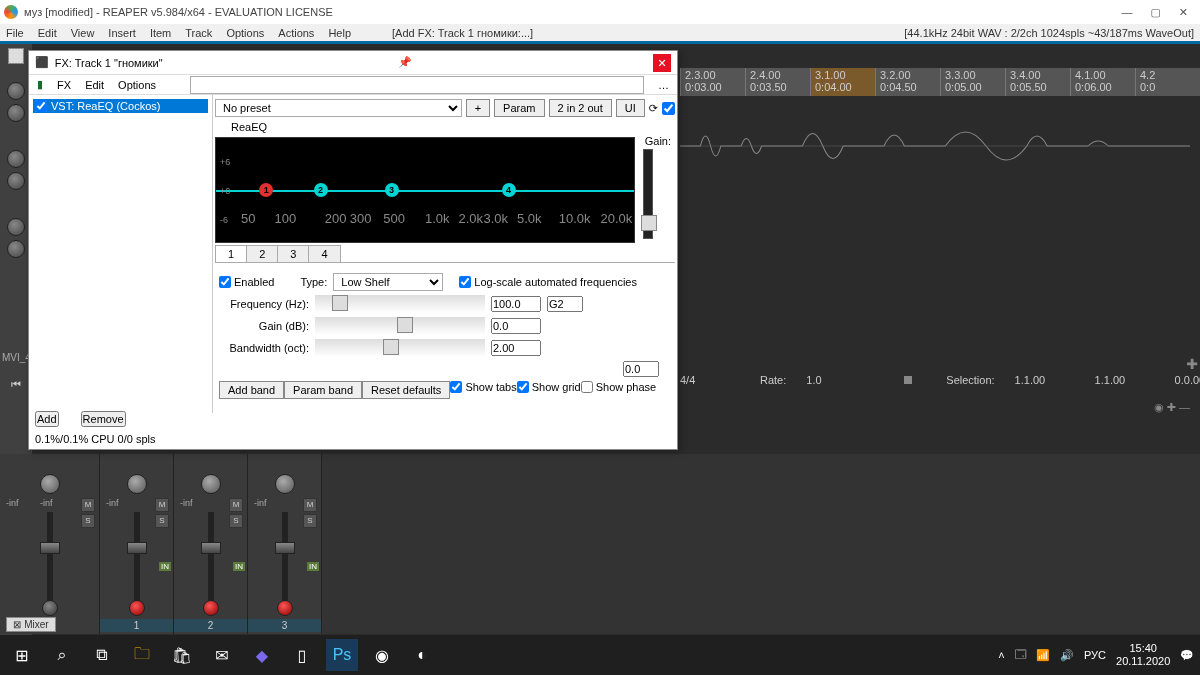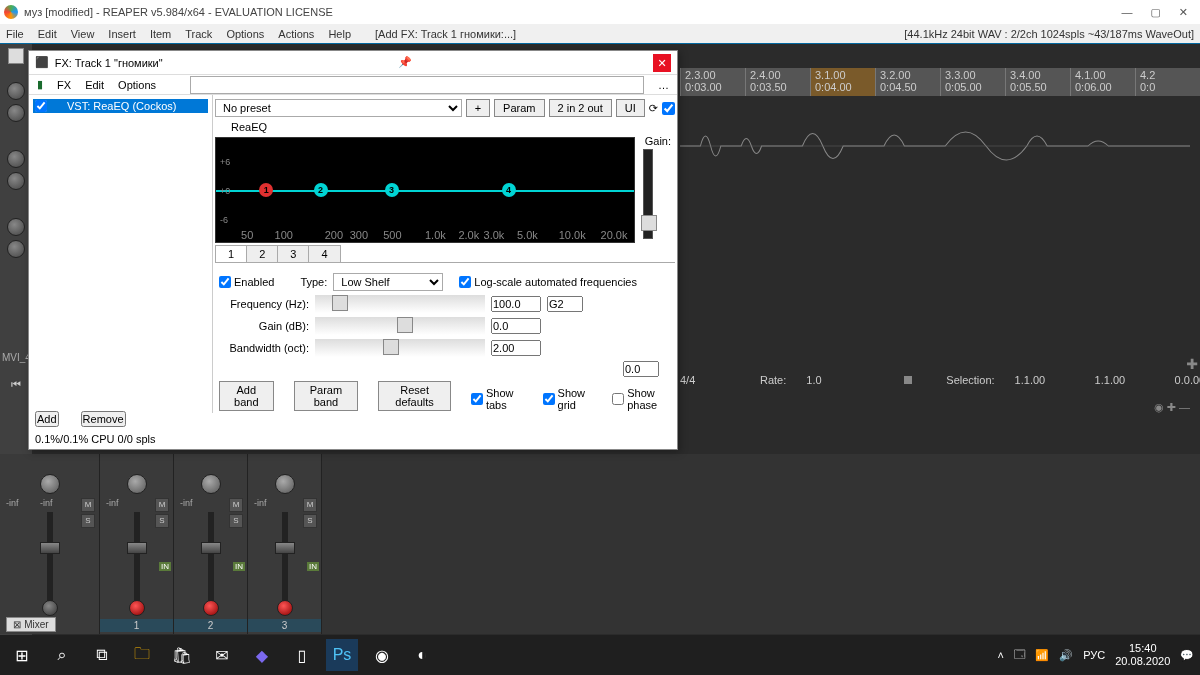--- a/index.html
+++ b/index.html
@@ -1,22 +1,22 @@
 <!DOCTYPE html>
 <html><head>
 <meta charset="utf-8">
 <style>
 *{margin:0;padding:0;box-sizing:border-box;font-family:"Segoe UI",Tahoma,sans-serif;font-size:11px;user-select:none}
 body{width:1200px;height:675px;background:#3a3a3a;overflow:hidden;position:relative}
 .titlebar{height:24px;background:#fff;display:flex;align-items:center;padding:0 4px;color:#444}
 .titlebar .logo{width:14px;height:14px;border-radius:50%;background:conic-gradient(#4caf50,#2196f3,#ff9800,#f44336,#4caf50);margin-right:6px}
 .titlebar .wbtns{margin-left:auto;display:flex;gap:18px;padding-right:8px;color:#555}
-.menubar{height:20px;background:#f0f0f0;display:flex;align-items:center;padding:0 6px;gap:14px;border-bottom:1px solid #0369a1}
+.menubar{height:20px;background:#f0f0f0;display:flex;align-items:center;padding:0 6px;gap:14px;border-bottom:3px solid #0369a1}
 .menubar span{color:#333}
-.menubar .fxname{margin-left:10px;color:#333}
+.menubar .fxname{margin-left:27px;color:#333}
 .menubar .audioinfo{margin-left:auto;color:#333}
 .workspace{position:absolute;top:44px;left:0;right:0;bottom:40px;background:#2b2b2b}
 .leftedge{position:absolute;left:0;top:0;bottom:0;width:32px;background:#404040}
 .leftedge .knob{width:18px;height:18px;border-radius:50%;background:radial-gradient(circle at 40% 35%,#888,#444);margin:4px auto;border:1px solid #222}
 .docicon{width:16px;height:16px;background:#ddd;margin:4px auto;border:1px solid #888}
 .timeline{position:absolute;left:680px;right:0;top:24px;height:28px;background:#555;display:flex}
 .timeline .seg{flex:1;border-left:1px solid #777;padding:1px 4px;color:#ccc;font-size:10px;line-height:12px}
 .timeline .seg.hl{background:#7a5a2a}
 .wavezone{position:absolute;left:680px;right:0;top:52px;height:250px;background:#2b2b2b}
 .waveform{position:absolute;left:0;right:10px;top:20px;height:60px}
@@ -24,49 +24,49 @@
 .trackname{position:absolute;left:0;top:308px;color:#aaa;font-size:10px}
 .transport{position:absolute;left:680px;right:10px;top:324px;height:24px;display:flex;align-items:center;gap:20px;color:#ccc}
 .transport .tc{min-width:60px}
 .fxwindow{position:absolute;left:28px;top:6px;width:650px;height:400px;background:#fff;border:1px solid #888;box-shadow:2px 2px 8px rgba(0,0,0,.3);z-index:10}
 .fxwindow .fxtitle{height:24px;background:#fff;border-bottom:1px solid #ddd;display:flex;align-items:center;padding:0 6px}
 .fxwindow .fxtitle .close{margin-left:auto;background:#e81123;color:#fff;width:18px;height:18px;text-align:center;line-height:18px}
 .fxwindow .fxtitle .pin{margin-left:auto;margin-right:6px;color:#666}
 .fxmenu{height:20px;display:flex;align-items:center;gap:14px;padding:0 8px;border-bottom:1px solid #ddd}
 .fxbody{display:flex;height:calc(100% - 80px)}
 .fxlist{width:184px;border-right:1px solid #ccc;padding:4px}
-.fxlist .item{display:flex;align-items:center;gap:20px;padding:1px 2px}
+.fxlist .item{display:flex;align-items:center;gap:4px;padding:1px 2px}
 .fxlist .item.sel{background:#0078d7;color:#fff}
 .fxlist input[type=checkbox]{width:12px;height:12px}
 .fxmain{flex:1;padding:2px;display:flex;flex-direction:column}
 .fxmain .row{display:flex;align-items:center;gap:4px;margin:2px 0}
 .fxmain input[type=text],.fxmain select{border:1px solid #aaa;font-size:11px;padding:1px 3px;background:#fff;height:18px}
 .fxmain .preset{flex:1}
 .fxmain button,.btn{border:1px solid #888;background:#efefef;padding:2px 8px;font-size:11px}
 .eqgraph{height:106px;background:#000;position:relative;margin:2px 0;border:1px solid #333}
 .eqgraph .curve{position:absolute;left:0;right:0;top:50%;height:2px;background:#00d4d4}
 .eqgraph .band{position:absolute;width:14px;height:14px;border-radius:50%;background:#00d4d4;top:50%;transform:translate(-50%,-50%);color:#000;font-size:9px;text-align:center;line-height:14px;font-weight:bold}
 .eqgraph .band.b1{background:#e03030;left:12%}
 .eqgraph .band.b2{left:25%}
 .eqgraph .band.b3{left:42%}
 .eqgraph .band.b4{left:70%}
 .eqgraph .ylbl{position:absolute;left:4px;color:#888;font-size:9px}
-.eqgraph .xlbl{position:absolute;bottom:1px;color:#888;font-size:11px}
+.eqgraph .xlbl{position:absolute;bottom:16px;color:#888;font-size:13px}
 .tabs{display:flex;border-bottom:1px solid #aaa}
 .tabs .tab{padding:2px 12px;border:1px solid #aaa;border-bottom:none;background:#eee;margin-right:-1px}
 .tabs .tab.act{background:#fff}
 .params{padding:6px 4px}
 .params .prow{display:flex;align-items:center;gap:6px;margin:4px 0}
 .params .plabel{width:90px;text-align:right}
 .params .slider{flex:1;max-width:170px;height:18px;position:relative;background:linear-gradient(#ddd,#fff);border:0}
 .params .slider .thumb{position:absolute;width:16px;height:16px;background:#ddd;border:1px solid #888;top:0}
 .params input.val{width:50px}
 .fxfooter{position:absolute;bottom:0;left:0;right:0;padding:4px 6px}
 .fxfooter .toprow{display:flex;align-items:center;gap:22px;margin-bottom:6px}
-.fxbtm{display:flex;align-items:flex-end;gap:20px}
+.fxbtm{display:flex;align-items:flex-start;gap:0}
 .gainlbl{position:absolute;right:4px;top:0;font-size:11px}
 .vmeter{position:absolute;right:22px;top:14px;width:10px;height:90px;background:#222;border:1px solid #555}
 .vslider{position:absolute;right:18px;top:80px;width:16px;height:16px;background:#ddd;border:1px solid #888}
 .mixerarea{position:absolute;left:0;right:0;top:410px;height:180px;background:#333;display:flex}
 .mixerchan{width:74px;background:#3a3a3a;border-right:1px solid #222;position:relative;padding-top:20px}
 .mixerchan .panknob{width:20px;height:20px;border-radius:50%;background:radial-gradient(circle at 40% 35%,#aaa,#555);margin:0 auto 4px;border:1px solid #222}
 .mixerchan .topbtns{position:absolute;top:44px;right:4px;display:flex;flex-direction:column;gap:2px}
 .mixerchan .mb{width:14px;height:14px;background:#555;border:1px solid #333;color:#ccc;font-size:8px;text-align:center;line-height:12px}
 .mixerchan .inf{position:absolute;top:44px;left:6px;color:#aaa;font-size:9px}
 .mixerchan .fader{position:absolute;left:50%;top:58px;bottom:24px;width:6px;background:#222;transform:translateX(-50%)}
@@ -394,17 +394,17 @@
   <div class="tb">◉</div>
   <div class="tb">◐</div>
   <div class="tray">
     <span>˄</span>
     <span>🗔</span>
     <span>📶</span>
     <span>🔊</span>
     <span>РУС</span>
     <div class="clock">
       <div>15:40</div>
-      <div>20.08.2020</div>
+      <div>20.11.2020</div>
     </div>
     <span>💬</span>
   </div>
 </div>
 
 </body></html>

